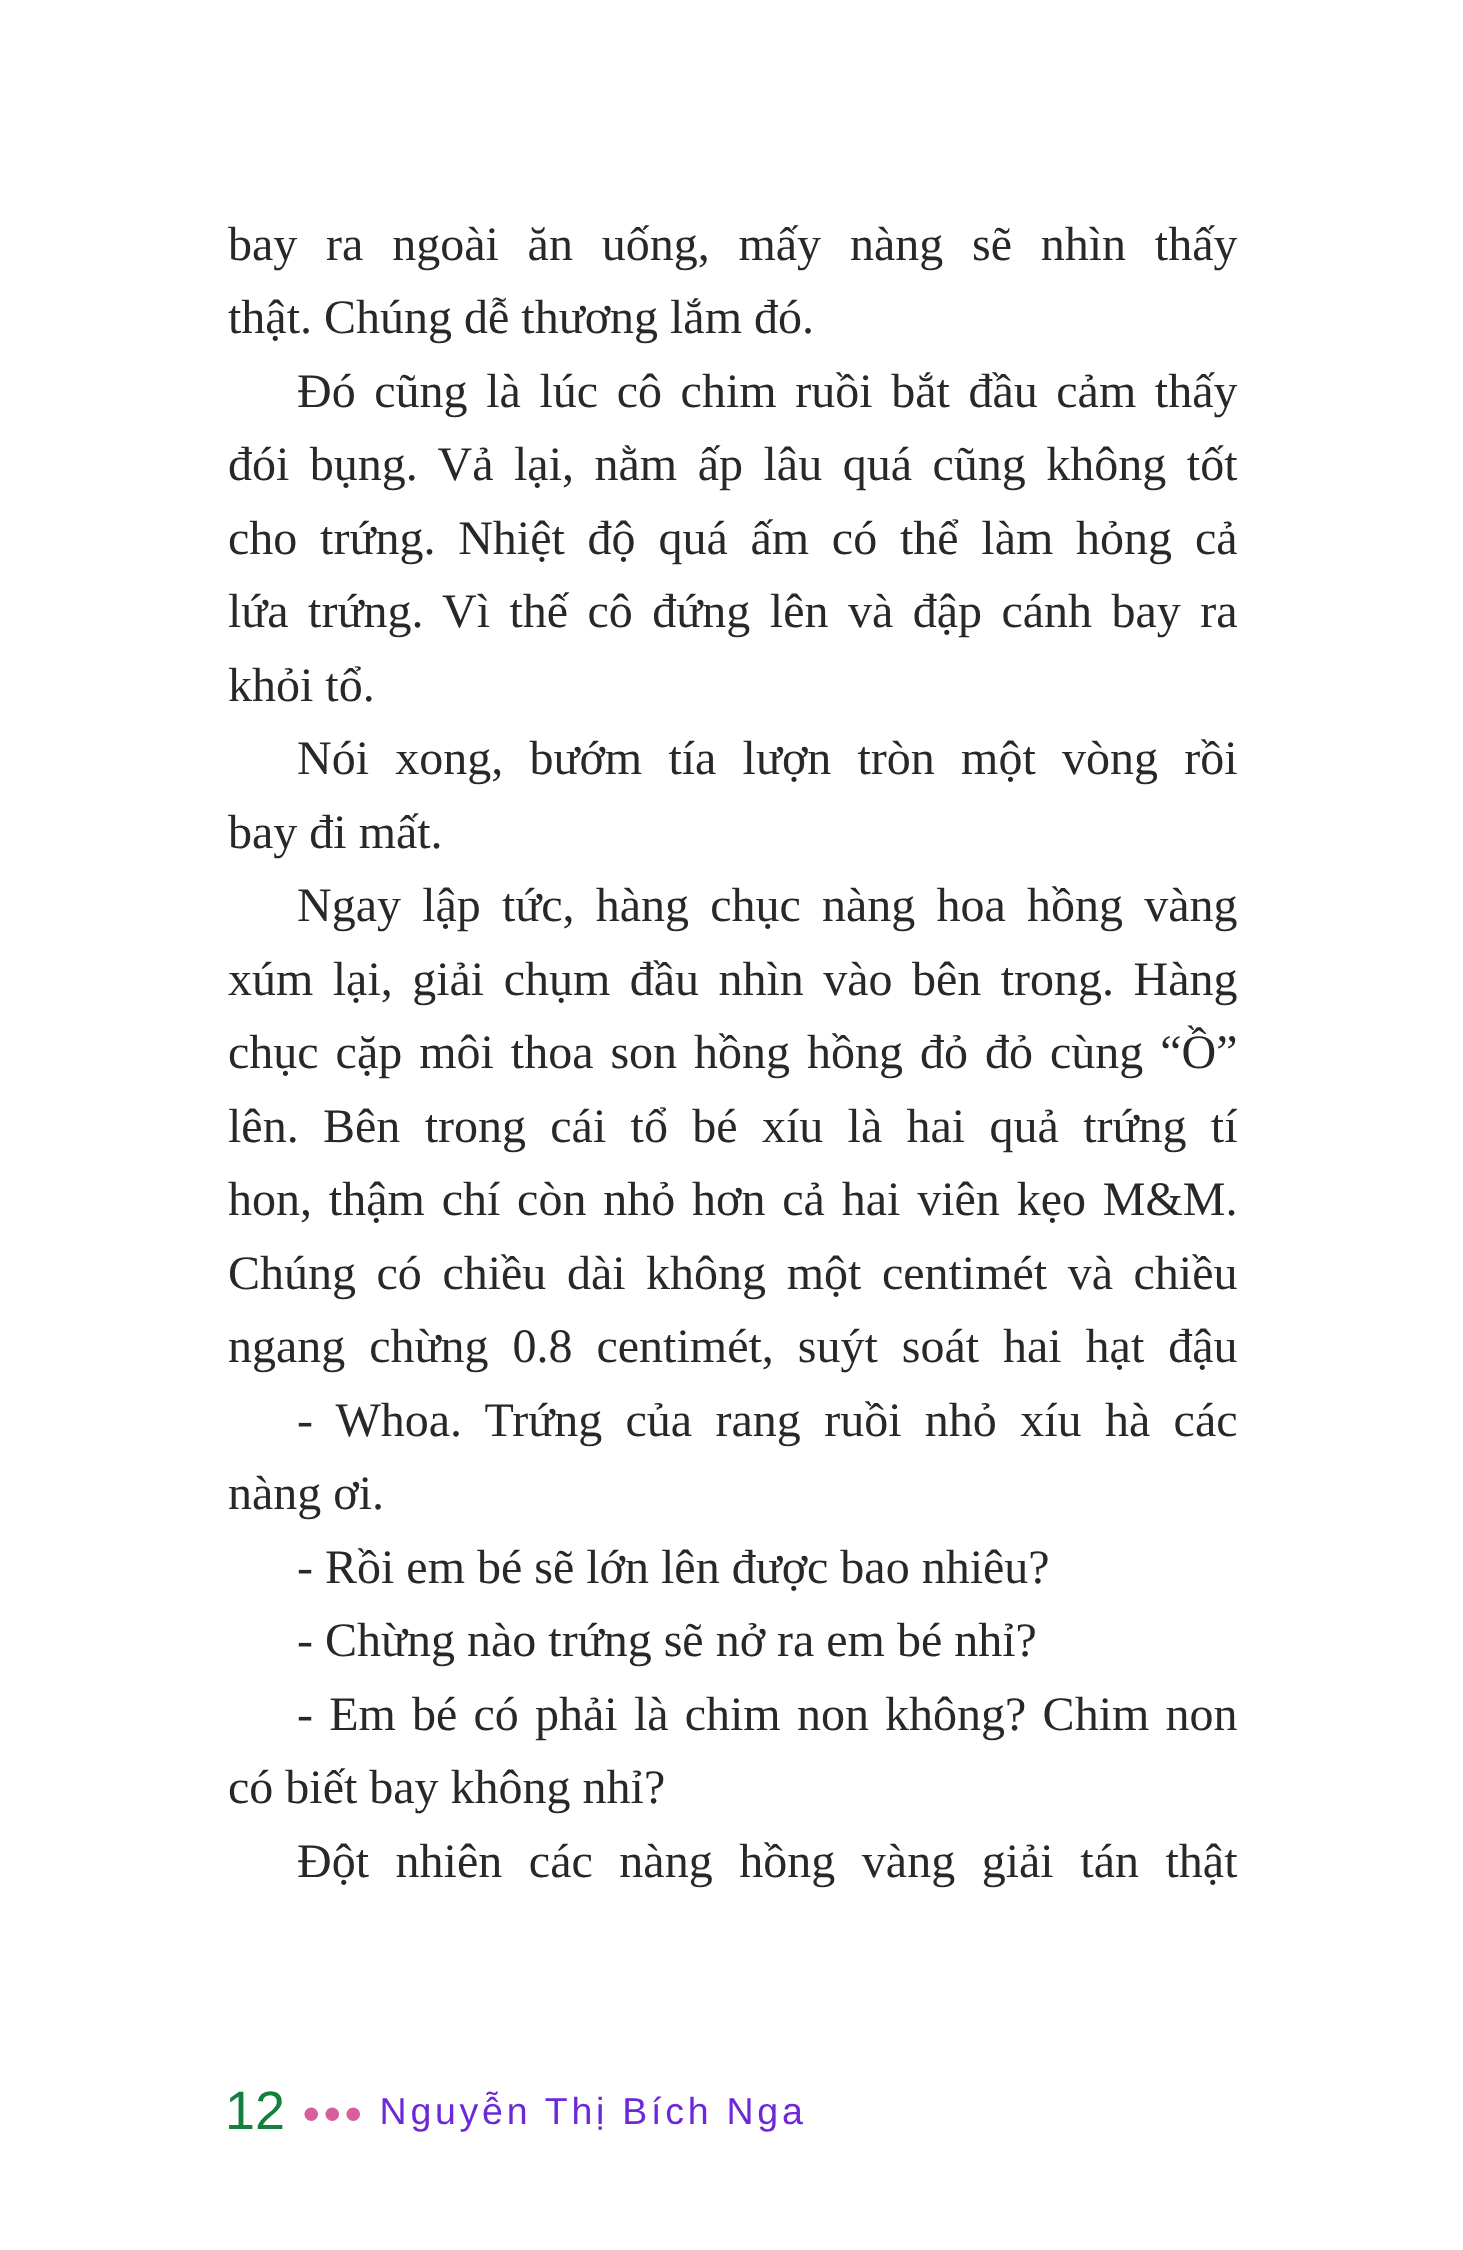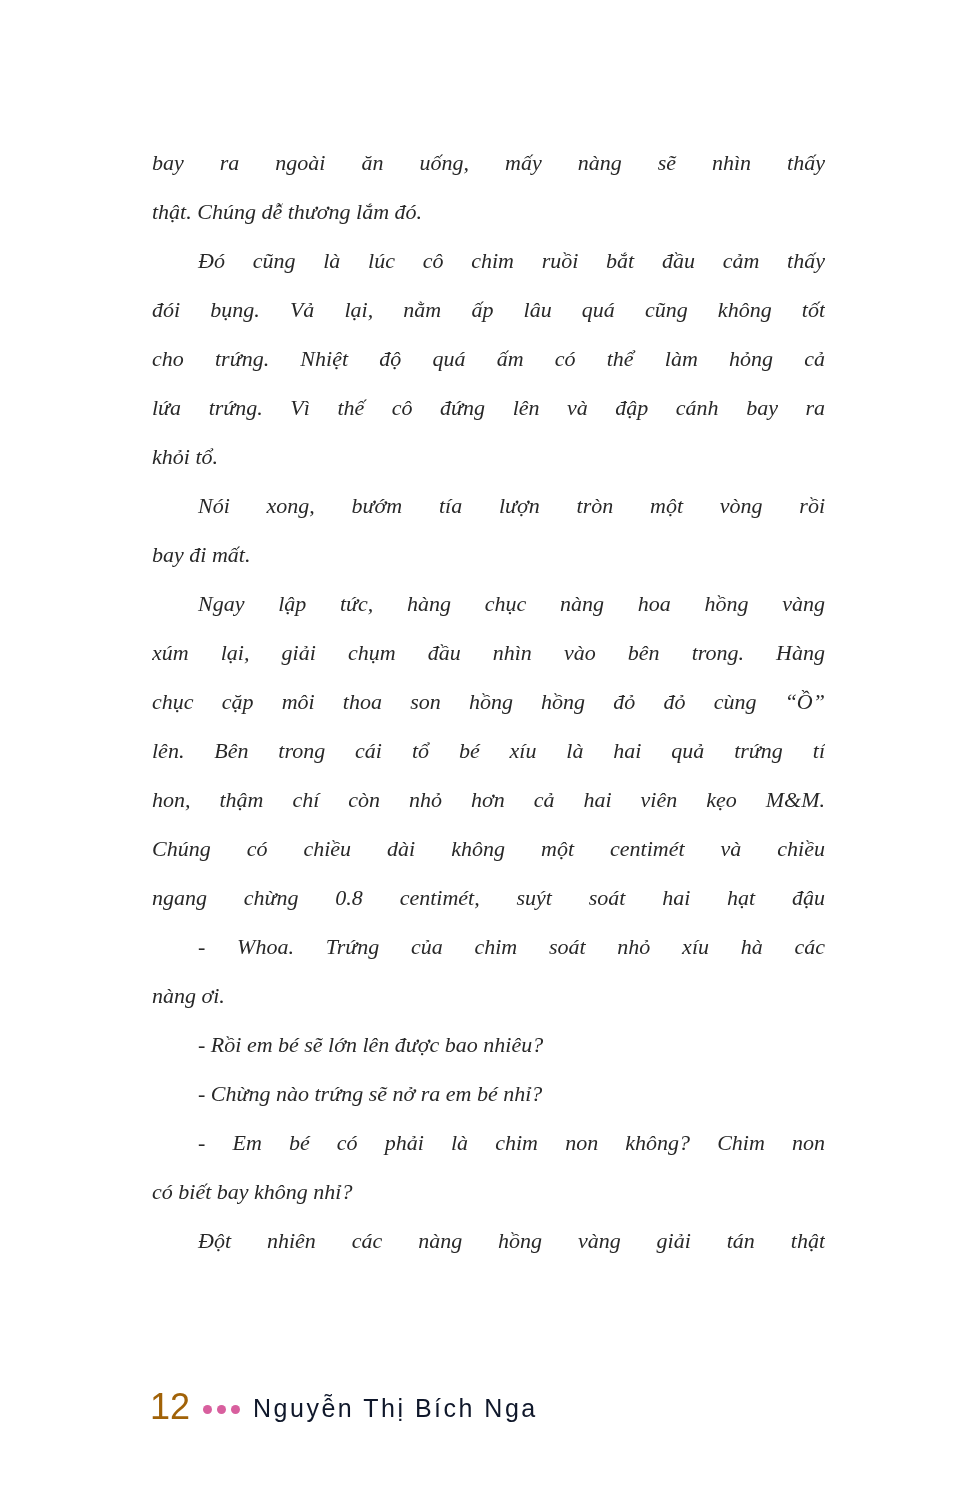--- a/index.html
+++ b/index.html
@@ -11,23 +11,22 @@
     height: 1500px;
     position: relative;
     font-family: "Liberation Serif", serif;
     overflow: hidden;
   }
   .text-block {
     position: absolute;
     left: 152px;
     top: 138px;
     width: 673px;
-    font-size: 22px;
+    font-size: 32px;
     line-height: 49px;
-    font-style: italic;
   }
   .para {
     margin: 0;
     padding: 0;
   }
   .line {
     text-align: justify;
     text-align-last: left;
     height: 49px;
     overflow: hidden;
@@ -94,39 +93,39 @@
     <div class="para">
       <div class="line fill indent">Ngay lập tức, hàng chục nàng hoa hồng vàng</div>
       <div class="line fill">xúm lại, giải chụm đầu nhìn vào bên trong. Hàng</div>
       <div class="line fill">chục cặp môi thoa son hồng hồng đỏ đỏ cùng “Ồ”</div>
       <div class="line fill">lên. Bên trong cái tổ bé xíu là hai quả trứng tí</div>
       <div class="line fill">hon, thậm chí còn nhỏ hơn cả hai viên kẹo M&amp;M.</div>
       <div class="line fill">Chúng có chiều dài không một centimét và chiều</div>
       <div class="line fill">ngang chừng 0.8 centimét, suýt soát hai hạt đậu</div>
     </div>
     <div class="para">
-      <div class="line fill indent">- Whoa. Trứng của chim soát nhỏ xíu hà các</div>
+      <div class="line fill indent">- Whoa. Trứng của rang ruồi nhỏ xíu hà các</div>
       <div class="line">nàng ơi.</div>
     </div>
     <div class="para">
       <div class="line indent">- Rồi em bé sẽ lớn lên được bao nhiêu?</div>
     </div>
     <div class="para">
       <div class="line indent">- Chừng nào trứng sẽ nở ra em bé nhỉ?</div>
     </div>
     <div class="para">
       <div class="line fill indent">- Em bé có phải là chim non không? Chim non</div>
       <div class="line">có biết bay không nhỉ?</div>
     </div>
     <div class="para">
       <div class="line fill indent">Đột nhiên các nàng hồng vàng giải tán thật</div>
     </div>
   </main>
 
 <footer class="footer">
-  <span class="page-num" style="color: #a16207;">12</span>
+  <span class="page-num" style="color: #15803d;">12</span>
   <span class="dots">
       <i style="background: rgb(216, 95, 158);"></i>
       <i style="background: rgb(216, 95, 158);"></i>
       <i style="background: rgb(216, 95, 158);"></i>
     </span>
-  <span class="author" style="color: #0f172a;">Nguyễn Thị Bích Nga</span>
+  <span class="author" style="color: #6d28d9;">Nguyễn Thị Bích Nga</span>
 </footer>
 
 </body></html>

